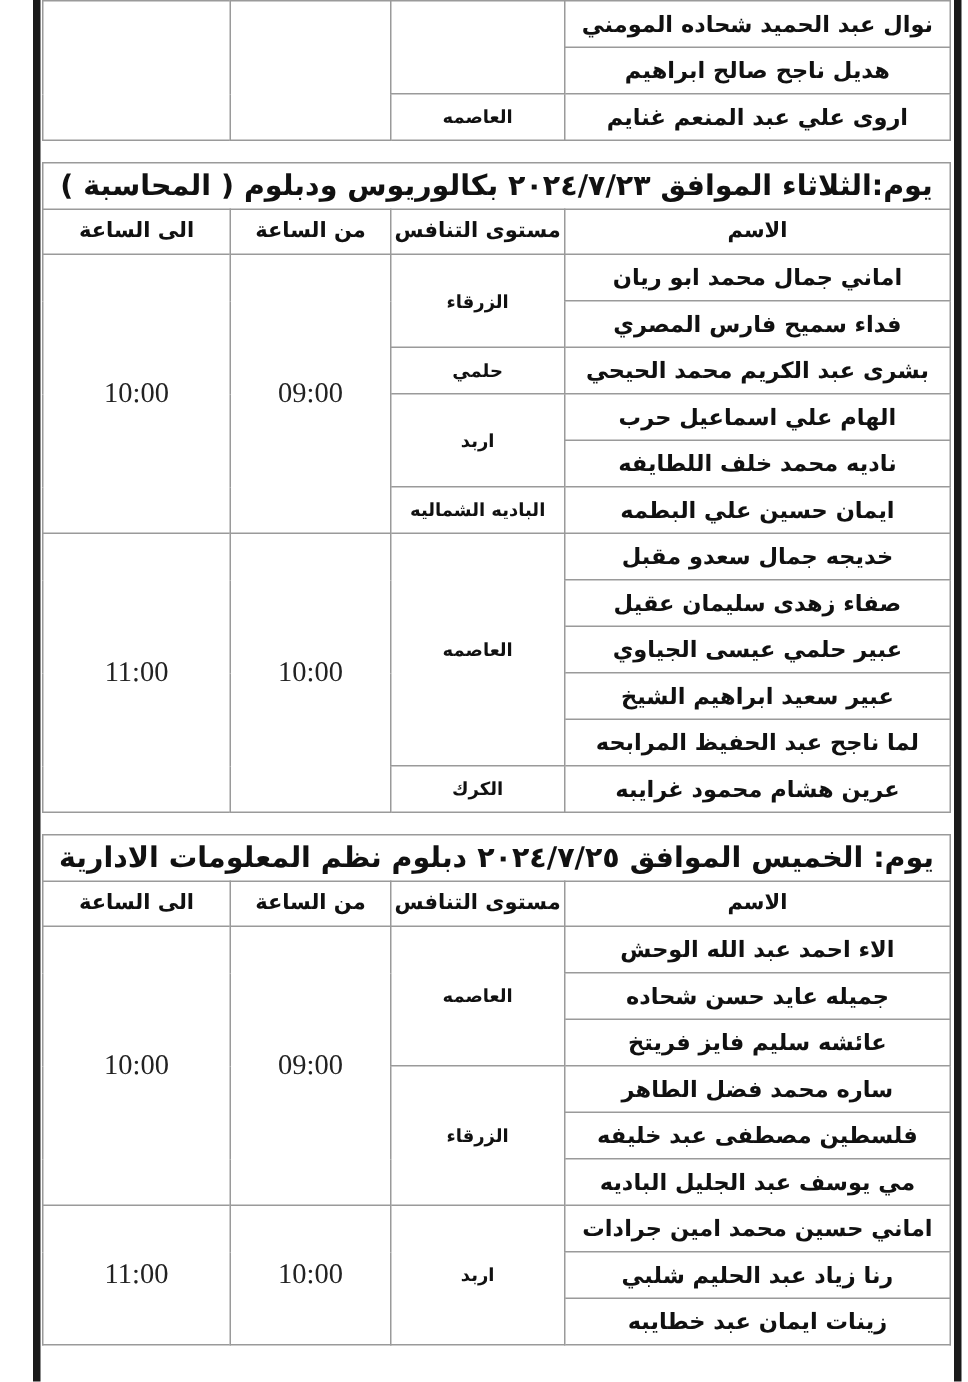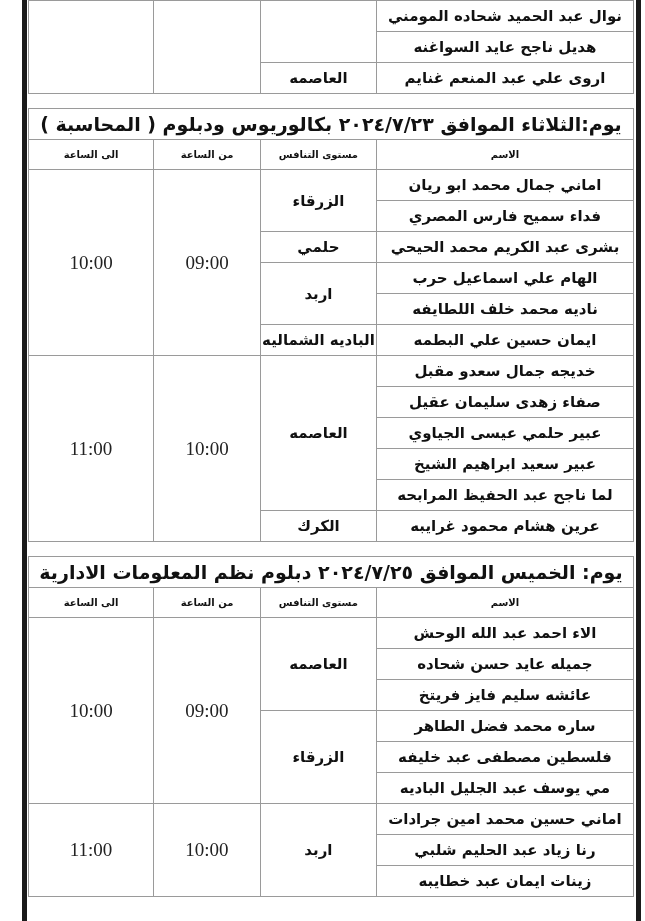--- a/index.html
+++ b/index.html
@@ -50,35 +50,35 @@
     background:#d2d2d2;
     font-size:19px;
     font-weight:bold;
     height:30px;
     line-height:30px;
     letter-spacing:0;
     border:1px solid #8f8f8f;
   }
   .head-row td{
     background:#e6e6e6;
-    font-size:10px;
+    font-size:14px;
     font-weight:bold;
     height:29px;
     line-height:29px;
     border:1px solid #8f8f8f;
   }
   .name-cell{
     font-size:15px;
     font-weight:bold;
     height:30px;
     line-height:30px;
     white-space:nowrap;
   }
   .level-cell{
-    font-size:15px;
+    font-size:12px;
     font-weight:bold;
     white-space:nowrap;
   }
   .time-cell{
     font-size:19px;
     font-weight:normal;
     font-family:"Liberation Serif","DejaVu Serif",serif;
     color:#222;
     direction:ltr;
   }
@@ -101,21 +101,21 @@
           <col class="c-to">
         </colgroup>
         <tbody>
           <tr>
             <td class="name-cell">نوال عبد الحميد شحاده المومني</td>
             <td class="level-cell" rowspan="2"></td>
             <td class="blank-cell" rowspan="3"></td>
             <td class="blank-cell" rowspan="3"></td>
           </tr>
           <tr>
-            <td class="name-cell">هديل ناجح عايد السواغنه</td>
+            <td class="name-cell">هديل ناجح صالح ابراهيم</td>
           </tr>
           <tr>
             <td class="name-cell">اروى علي عبد المنعم غنايم</td>
             <td class="level-cell">العاصمه</td>
           </tr>
         </tbody>
       </table>
       <div class="spacer"></div>
       <table class="tbl">
         <colgroup>

